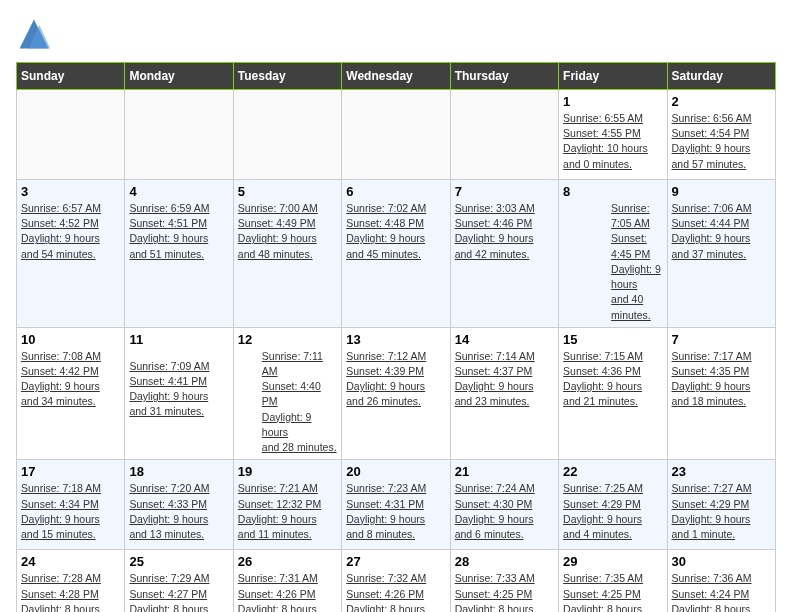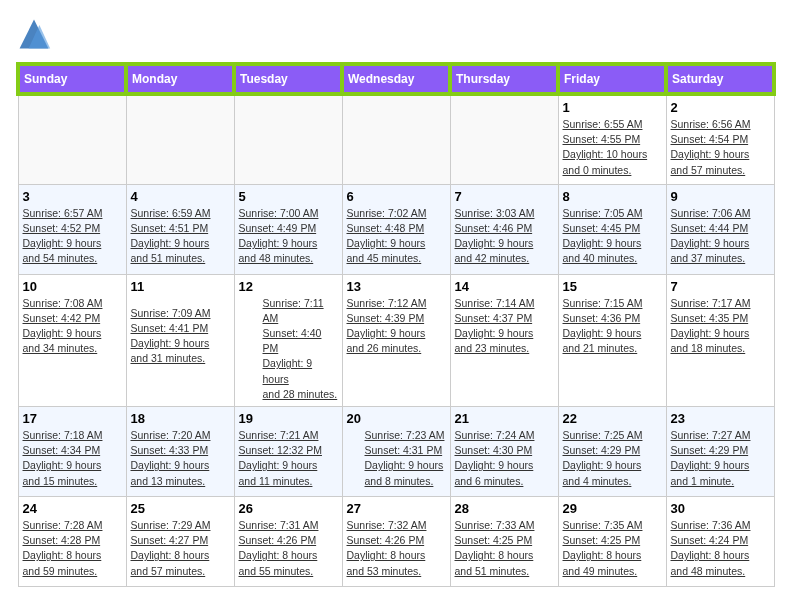--- a/index.html
+++ b/index.html
@@ -43,26 +43,26 @@
     .subtitle {
       font-size: 15px;
       color: #555;
     }
     .calendar {
       width: 100%;
       border-collapse: collapse;
       font-size: 11px;
     }
     .calendar th {
-      background: #8b5cf6;
+      background: #404040;
       color: #fff;
       padding: 6px 4px;
       text-align: left;
       font-size: 12px;
-      border: 4px solid #84cc16;
+      border: 1px solid #84cc16;
     }
     .calendar td {
       border: 1px solid #ccc;
       vertical-align: top;
       padding: 4px;
       width: calc(100%/7);
       height: 90px;
       background: #fff;
     }
     .calendar td.empty {
@@ -169,21 +169,21 @@
         </td>
         <td>
           <span class="day-number">7</span>
           <div class="day-info" style="white-space: pre-line;">Sunrise: 3:03 AM
 Sunset: 4:46 PM
 Daylight: 9 hours
 and 42 minutes.</div>
         </td>
         <td>
           <span class="day-number">8</span>
-          <div class="day-info" style="white-space: pre-line;">Sunrise: 7:05 AM
+          <div class="day-info" style="white-space: pre-line; margin-left: 48px;">Sunrise: 7:05 AM
 Sunset: 4:45 PM
 Daylight: 9 hours
 and 40 minutes.</div>
         </td>
         <td>
           <span class="day-number">9</span>
           <div class="day-info" style="white-space: pre-line;">Sunrise: 7:06 AM
 Sunset: 4:44 PM
 Daylight: 9 hours
 and 37 minutes.</div>
@@ -257,21 +257,21 @@
         </td>
         <td>
           <span class="day-number">19</span>
           <div class="day-info" style="white-space: pre-line;">Sunrise: 7:21 AM
 Sunset: 12:32 PM
 Daylight: 9 hours
 and 11 minutes.</div>
         </td>
         <td>
           <span class="day-number">20</span>
-          <div class="day-info" style="white-space: pre-line; margin-left: 18px;">Sunrise: 7:23 AM
+          <div class="day-info" style="white-space: pre-line;">Sunrise: 7:23 AM
 Sunset: 4:31 PM
 Daylight: 9 hours
 and 8 minutes.</div>
         </td>
         <td>
           <span class="day-number">21</span>
           <div class="day-info" style="white-space: pre-line;">Sunrise: 7:24 AM
 Sunset: 4:30 PM
 Daylight: 9 hours
 and 6 minutes.</div>

